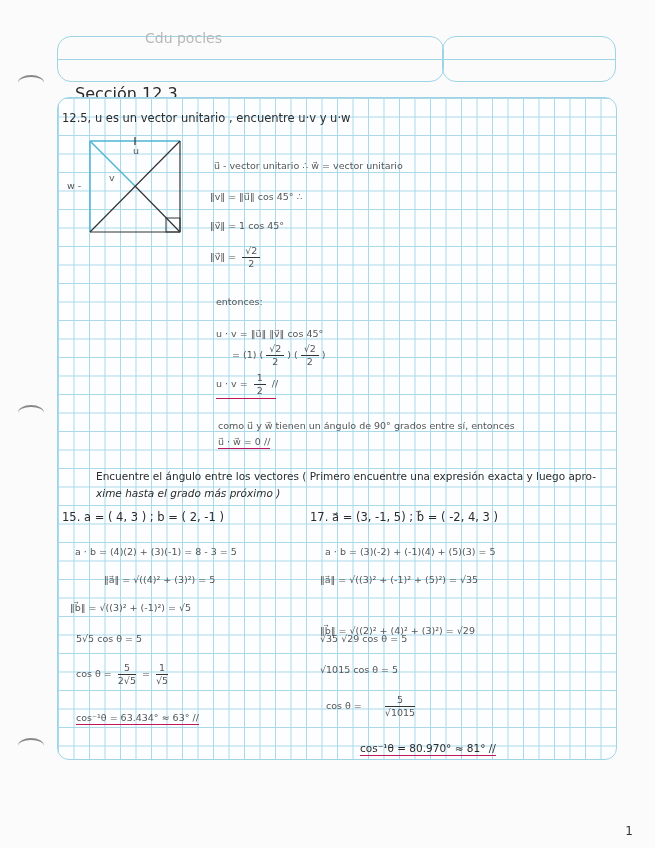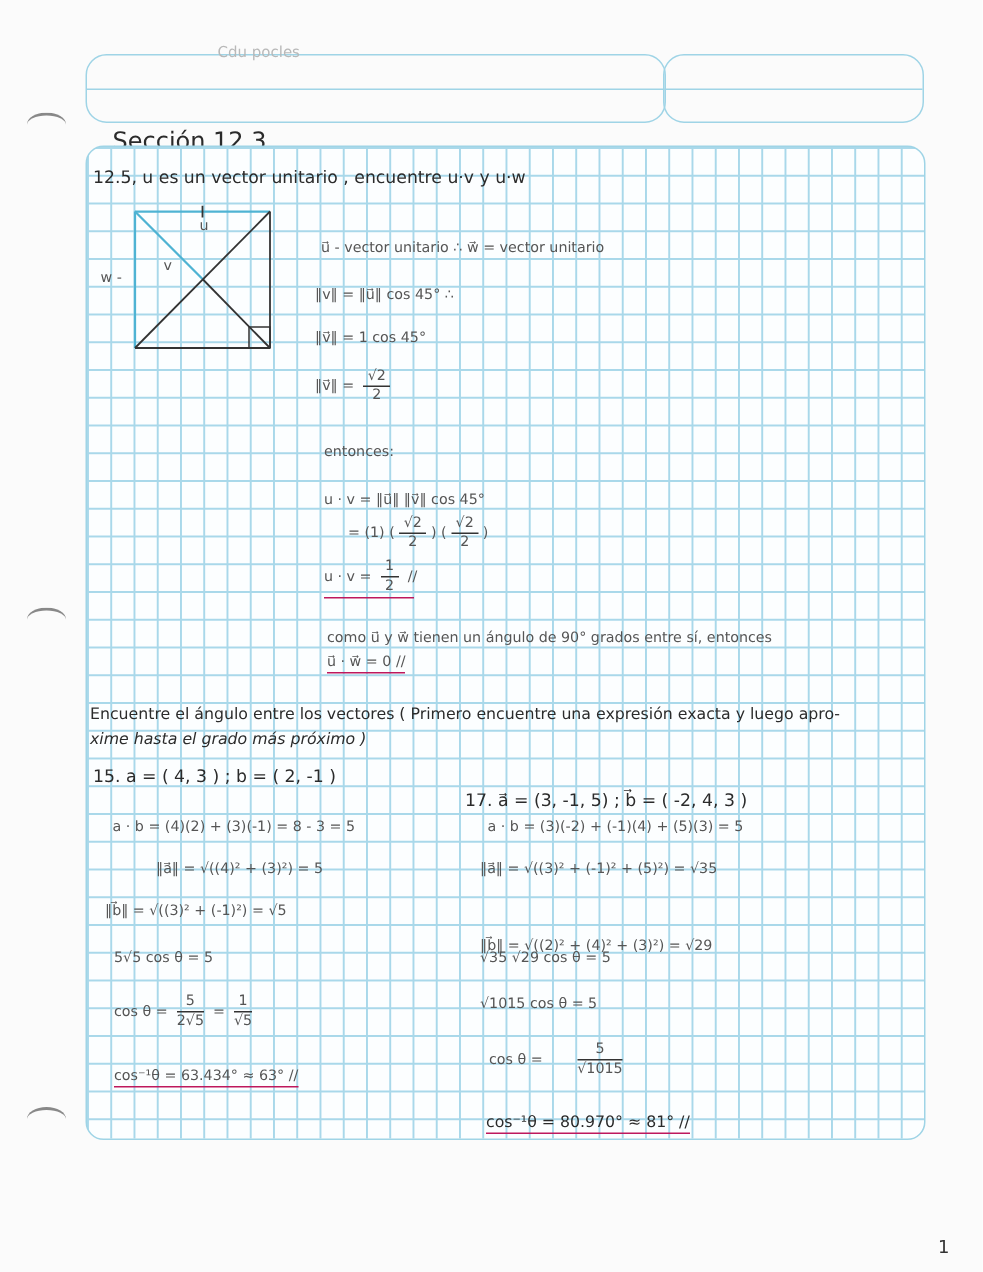--- a/index.html
+++ b/index.html
@@ -7,39 +7,39 @@
     width: 655px; height: 848px; position: relative; overflow: hidden;
     background: #fbfbfb;
     font-family: "DejaVu Sans", sans-serif;
     color: #2a2a2a;
   }
   .header-box {
     position: absolute; top: 36px; height: 44px;
     border: 1px solid #9fd4e6; border-radius: 14px;
   }
   .header-box .mid { position: absolute; left: 0; right: 0; top: 22px; border-top: 1px solid #9fd4e6; }
-  .ghost { position: absolute; color: #b8b8b8; font-size: 10px; }
+  .ghost { position: absolute; color: #b8b8b8; font-size: 14px; }
   .hole {
     position: absolute; left: 18px; width: 26px; height: 14px;
     border-top: 2px solid #888; border-radius: 50% 50% 0 0;
   }
   .section-label { position: absolute; left: 75px; top: 84px; font-size: 16px; }
   .grid {
     position: absolute; left: 57px; top: 97px; width: 558px; height: 661px;
     border: 1px solid #9fd4e6; border-radius: 12px;
     background-color: #fcfeff;
     background-image:
       linear-gradient(to right, #a9d8ea 1px, transparent 1px),
       linear-gradient(to bottom, #a9d8ea 1px, transparent 1px);
     background-size: 15.5px 18.5px;
   }
   .hw { position: absolute; white-space: nowrap; font-family: "DejaVu Sans", sans-serif; color: #2b2b2b; }
   .t12 { font-size: 11.5px; }
   .t10 { font-size: 9.5px; color: #555; }
-  .t11 { font-size: 10.5px; }
+  .t11 { font-size: 10.5px; margin-left: 36px; }
   .ul { border-bottom: 1px solid #be185d; padding-bottom: 1px; }
   .page-number { position: absolute; right: 22px; bottom: 10px; font-size: 12px; color: #333; }
   svg.diagram { position: absolute; left: 85px; top: 137px; }
   .frac { display: inline-block; vertical-align: middle; text-align: center; margin: 0 3px; }
   .frac span { display: block; line-height: 12px; }
   .frac .num { border-bottom: 1px solid #333; padding: 0 3px; }
 </style>
 </head>
 <body>
 
@@ -115,21 +115,21 @@
   <span>cos θ =</span>
   <span class="frac"><span class="num">5</span><span>2√5</span></span>
   =
   <span class="frac"><span class="num">1</span><span>√5</span></span>
 </div>
 <div class="hw t10 ul" style="left:76px; top:712px;">
   <span>cos⁻¹θ = 63.434° ≈ 63°</span>
   <span>//</span>
 </div>
 
-<div class="hw t12" style="left:310px; top:510px;margin-top:16px;">17.  a⃗ = (3, -1, 5) ;  b⃗ = ( -2, 4, 3 )</div>
+<div class="hw t12" style="left:310px; top:510px;">17.  a⃗ = (3, -1, 5) ;  b⃗ = ( -2, 4, 3 )</div>
 <div class="hw t10" style="left:325px; top:546px;">a · b = (3)(-2) + (-1)(4) + (5)(3) = 5</div>
 <div class="hw t10" style="left:320px; top:574px;">‖a⃗‖ = √((3)² + (-1)² + (5)²) = √35</div>
 <div class="hw t10" style="left:320px; top:602px;margin-top:23px;">‖b⃗‖ = √((2)² + (4)² + (3)²) = √29</div>
 <div class="hw t10" style="left:320px; top:633px;text-align:right;">√35 √29 cos θ = 5</div>
 <div class="hw t10" style="left:320px; top:664px;">√1015 cos θ = 5</div>
 <div class="hw t10" style="left:326px; top:694px;">
   <span>cos θ =</span>
   <span class="frac" style="margin-left:20px;"><span class="num">5</span><span>√1015</span></span>
 </div>
 <div class="hw t11 ul" style="left:324px; top:742px;">

